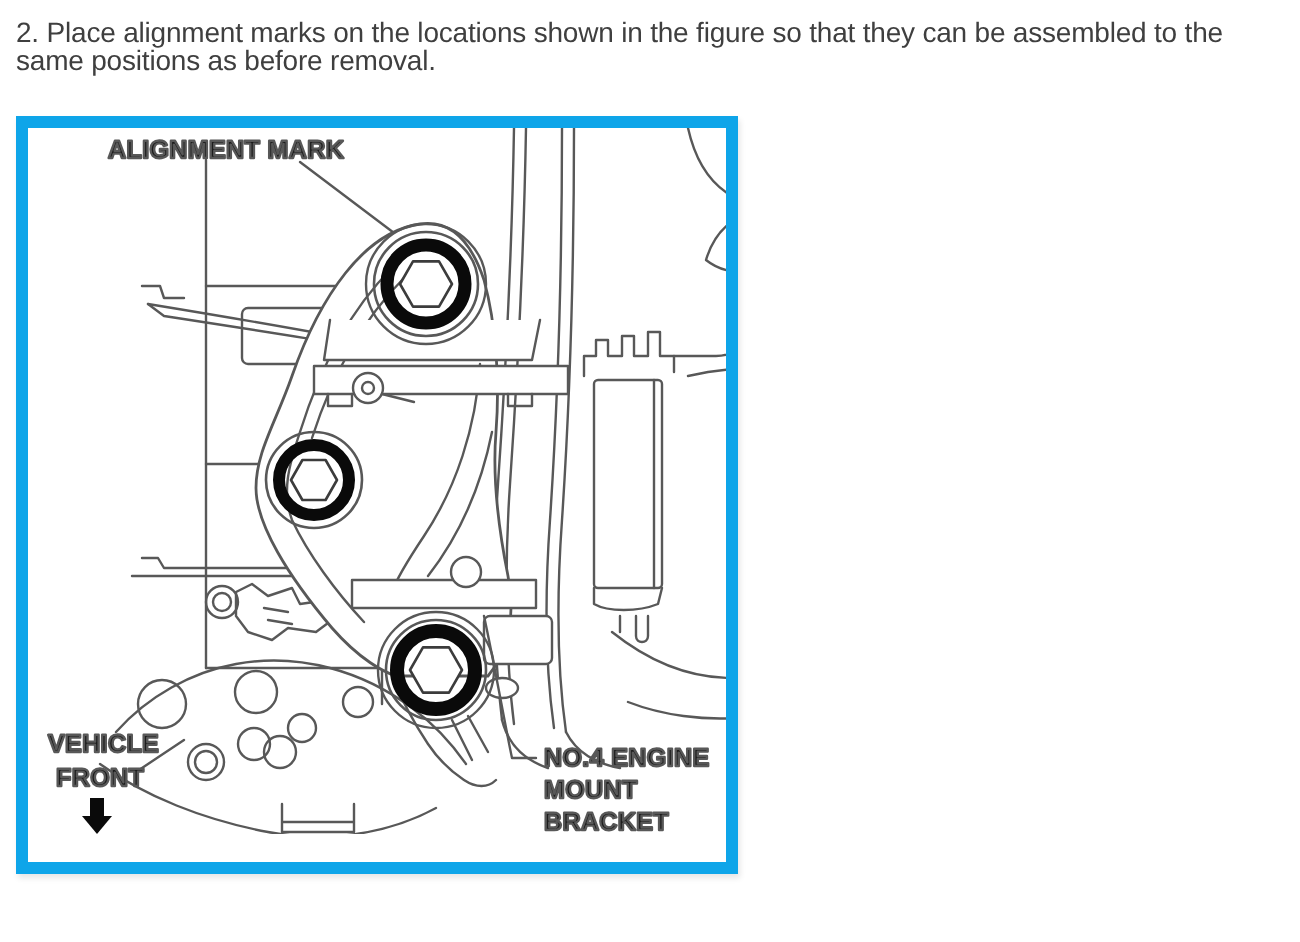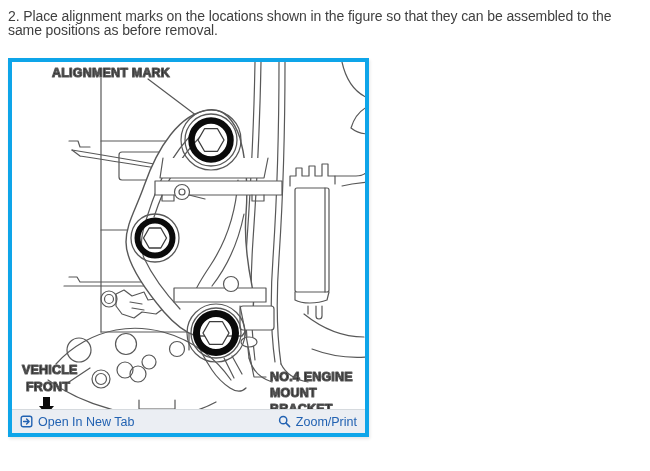--- a/index.html
+++ b/index.html
@@ -3,21 +3,21 @@
 <meta charset="utf-8">
 <style>
   html,body{margin:0;padding:0;background:#ffffff;}
   body{width:650px;height:471px;position:relative;font-family:"Liberation Sans",sans-serif;overflow:hidden;}
   .instruction{
     position:absolute;left:8px;top:9px;width:636px;
     font-size:14px;letter-spacing:-0.1px;color:#3f3f3f;line-height:14px;
   }
   .figure-panel{
     position:absolute;left:8px;top:58px;width:361px;height:379px;
-    background:#ffffff;border:4px solid #0ea5e9;box-sizing:border-box;
+    background:#ffffff;border:6px solid #0ea5e9;box-sizing:border-box;
     box-shadow:1px 2px 3px rgba(0,0,0,0.10);
     display:flex;flex-direction:column;
   }
   .diagram-wrap{flex:1 1 auto;position:relative;overflow:hidden;background:#fff;}
   .figure-footer{
     flex:0 0 24px;background:#ebeef3;border-top:1px solid #d6dade;
     display:flex;align-items:center;justify-content:space-between;
     padding:0 8px;box-sizing:border-box;
   }
   .footer-link{
@@ -145,29 +145,13 @@
 
       <text class="lbl" x="40" y="15">ALIGNMENT MARK</text>
       <text class="lbl" x="10" y="312">VEHICLE</text>
       <text class="lbl" x="14" y="329">FRONT</text>
       <text class="lbl" x="258" y="319">NO.4 ENGINE</text>
       <text class="lbl" x="258" y="335">MOUNT</text>
       <text class="lbl" x="258" y="351">BRACKET</text>
     </svg>
   </div>
 
-  <div class="figure-footer">
-    <a class="footer-link">
-      <svg width="13" height="13" viewBox="0 0 13 13" fill="none" stroke="#2262b2" stroke-width="1.4" stroke-linecap="round" stroke-linejoin="round">
-        <rect x="1.2" y="1.2" width="10.6" height="10.6" rx="2"></rect>
-        <path d="M3.6,6.5 H8.6 M6.6,4 L9.1,6.5 L6.6,9"></path>
-      </svg>
-      <span>Open In New Tab</span>
-    </a>
-    <a class="footer-link">
-      <svg width="13" height="13" viewBox="0 0 13 13" fill="none" stroke="#2262b2" stroke-width="1.5" stroke-linecap="round">
-        <circle cx="5.2" cy="5.2" r="3.6"></circle>
-        <path d="M8.1,8.1 L11.6,11.6"></path>
-      </svg>
-      <span>Zoom/Print</span>
-    </a>
-  </div>
 </div>
 
 </body></html>

